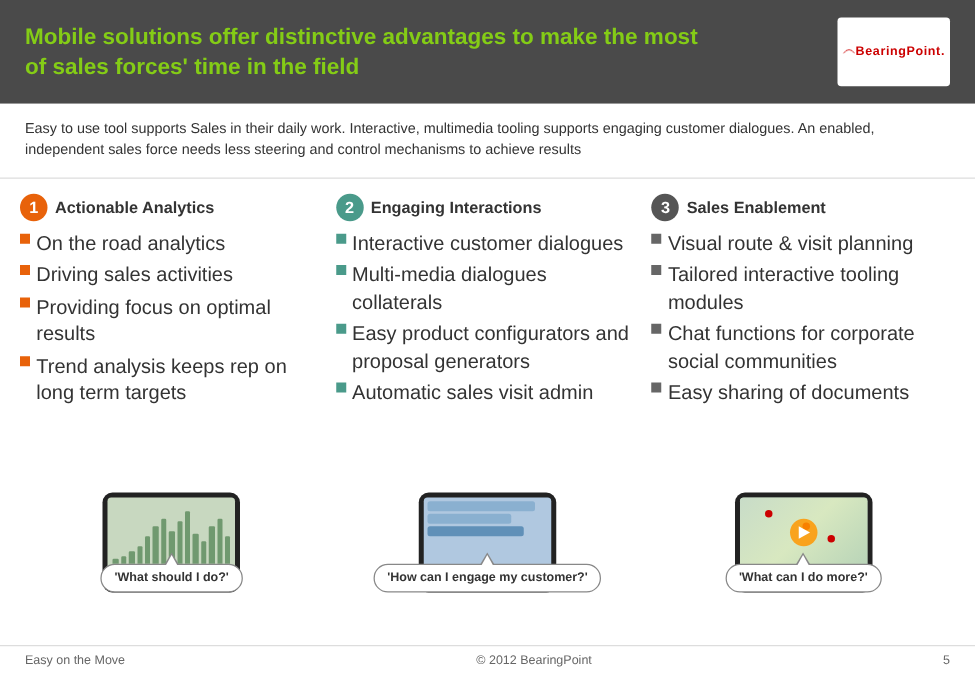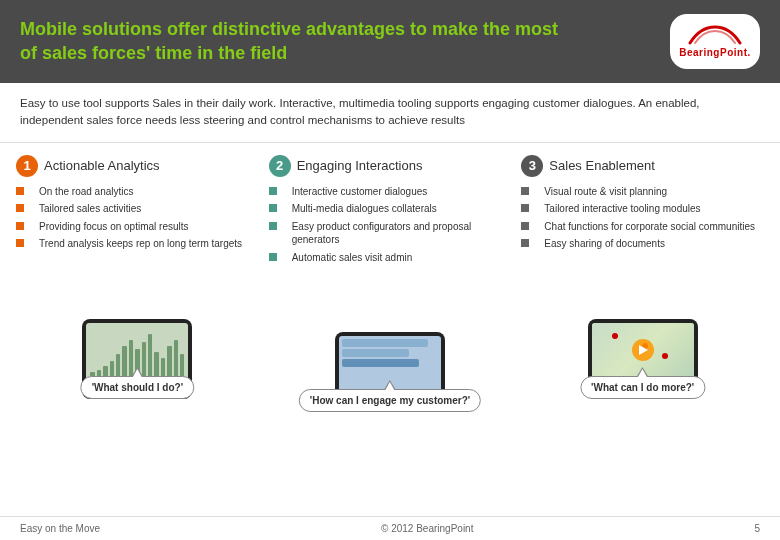--- a/index.html
+++ b/index.html
@@ -23,25 +23,25 @@
     }
     .header-title {
       color: #84cc16;
       font-size: 18px;
       font-weight: bold;
       max-width: 560px;
       line-height: 1.3;
     }
     .logo-box {
       background: #fff;
-      border-radius: 17px;
+      border-radius: 3px;
       width: 90px;
       height: 55px;
       display: flex;
-      flex-direction: column;
+      flex-direction: row;
       align-items: center;
       justify-content: center;
       padding: 4px;
     }
     .logo-arc {
       width: 60px;
       height: 20px;
       position: relative;
       margin-bottom: 2px;
     }
@@ -97,35 +97,35 @@
       font-size: 13px;
       color: #fff;
       flex-shrink: 0;
     }
     .col-number.orange { background: #e8620a; }
     .col-number.teal { background: #4a9a8a; }
     .col-number.dark { background: #555; }
 
     .col-title {
       font-size: 13px;
-      font-weight: normal;
+      font-weight: bold;
       color: #333;
     }
 
     
     .bullet-list {
       list-style: none;
       margin-bottom: 8px;
     }
     .bullet-list li {
       display: flex;
       align-items: flex-start;
-      gap: 15px;
+      gap: 5px;
       margin-bottom: 4px;
-      font-size: 10px;
+      font-size: 16px;
       color: #333;
       line-height: 1.35;
     }
     .bullet-square {
       width: 8px;
       height: 8px;
       flex-shrink: 0;
       margin-top: 2px;
     }
     .bullet-square.orange { background: #e8620a; }
@@ -315,21 +315,21 @@
       <div class="col-number orange">1</div>
       <div class="col-title">Actionable Analytics</div>
     </div>
     <ul class="bullet-list">
       <li>
         <span class="bullet-square orange"></span>
         <span>On the road analytics</span>
       </li>
       <li>
         <span class="bullet-square orange"></span>
-        <span>Tailored sales activities</span>
+        <span>Driving sales activities</span>
       </li>
       <li>
         <span class="bullet-square orange"></span>
         <span>Providing focus on optimal results</span>
       </li>
       <li>
         <span class="bullet-square orange"></span>
         <span>Trend analysis keeps rep on long term targets</span>
       </li>
     </ul>

